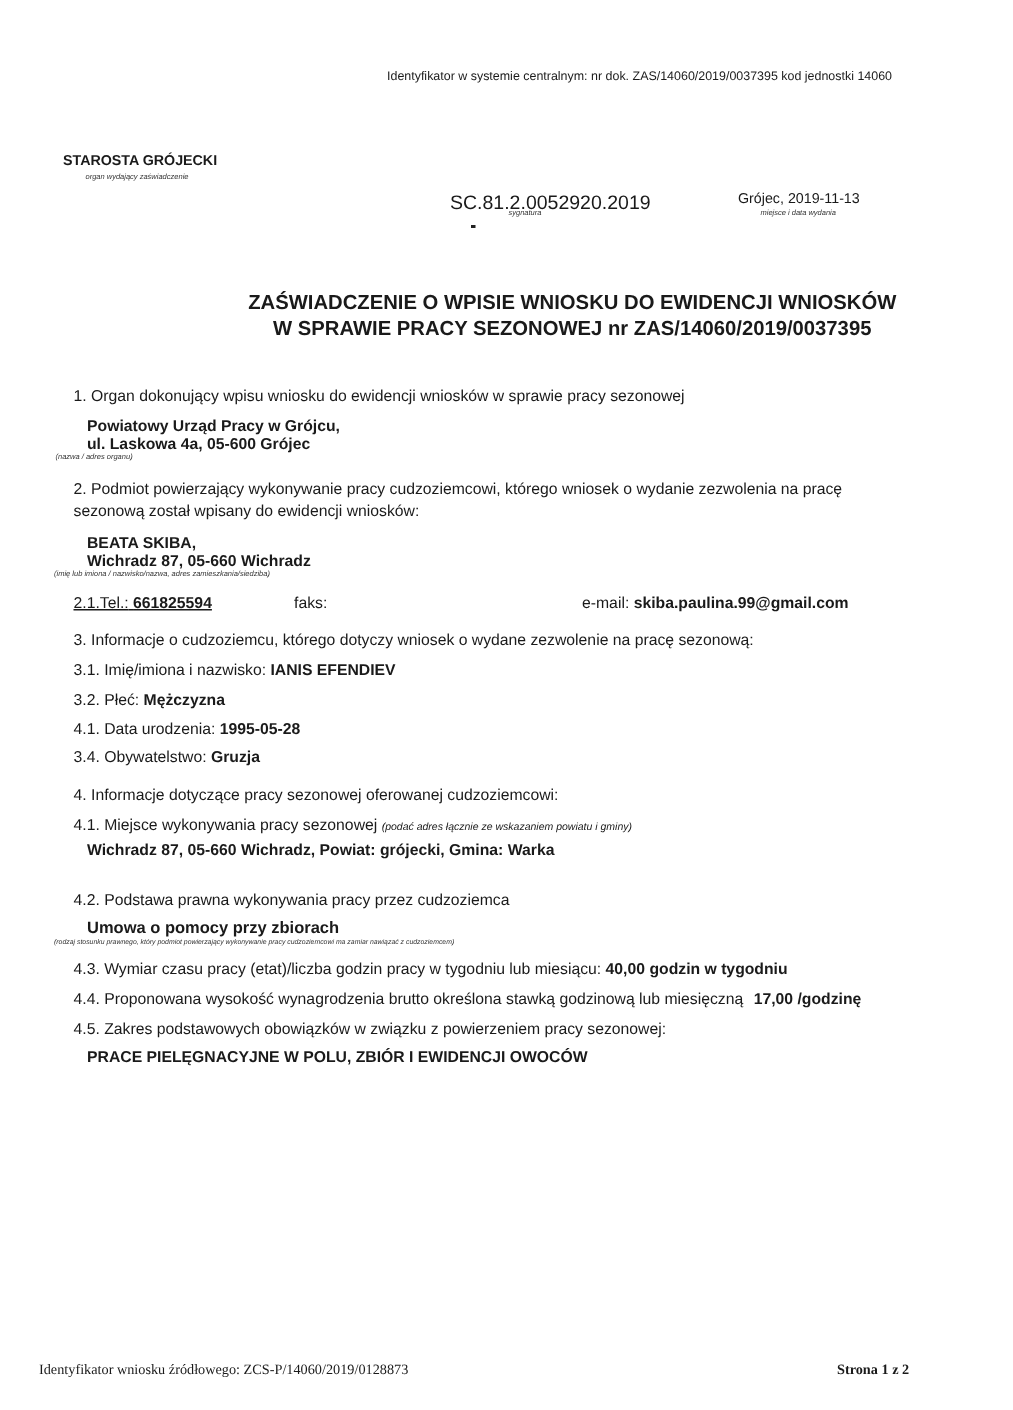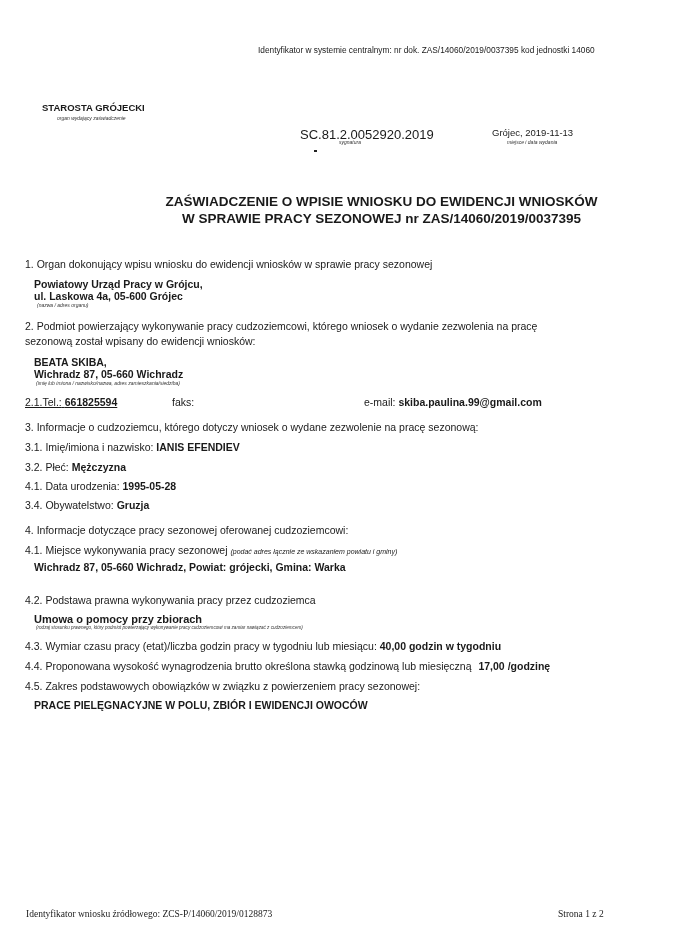--- a/index.html
+++ b/index.html
@@ -3,21 +3,21 @@
   <meta charset="utf-8">
   <style>
     html, body { margin: 0; padding: 0; }
     body {
       width: 675px; height: 940px; background: #ffffff; position: relative;
       font-family: "Liberation Sans", sans-serif; color: #1a1a1a; overflow: hidden;
     }
     .abs { position: absolute; }
     .small { font-size: 8.5px; }
     .caption { font-size: 5px; font-style: italic; color: #333; white-space: nowrap; }
-    .normal { font-size: 10.5px; white-space: nowrap; }
+    .normal { font-size: 10.5px; white-space: nowrap; margin-left: 24px; }
     .bold { font-weight: bold; text-align: center; }
     .title { font-size: 13.5px; font-weight: bold; text-align: center; width: 675px; left: 0; line-height: 17px; margin-left: 44px; }
     .serif { font-family: "Liberation Serif", serif; font-size: 9.5px; }
     .dot { width: 3px; height: 2px; background: #222; }
   </style>
 </head>
 <body>
 
 <div>
 
@@ -91,15 +91,15 @@
     <span class="bold">40,00 godzin w tygodniu</span>
   </div>
   <div class="abs normal" style="left:25px; top:660px;">
     <span>4.4. Proponowana wysokość wynagrodzenia brutto określona stawką godzinową lub miesięczną</span>
     <span class="bold" style="margin-left:4px;">17,00 /godzinę</span>
   </div>
   <div class="abs normal" style="left:25px; top:680px;">4.5. Zakres podstawowych obowiązków w związku z powierzeniem pracy sezonowej:</div>
   <div class="abs normal bold" style="left:34px; top:699px;">PRACE PIELĘGNACYJNE W POLU, ZBIÓR I EWIDENCJI OWOCÓW</div>
 
   <div class="abs serif" style="left:26px; top:909px;">Identyfikator wniosku źródłowego: ZCS-P/14060/2019/0128873</div>
-  <div class="abs serif" style="left:558px; top:909px;">Strona 1 z 2</div>
+  <div class="abs serif" style="left:558px; top:909px;font-weight:bold;">Strona 1 z 2</div>
 
 </div>
 
 </body></html>

